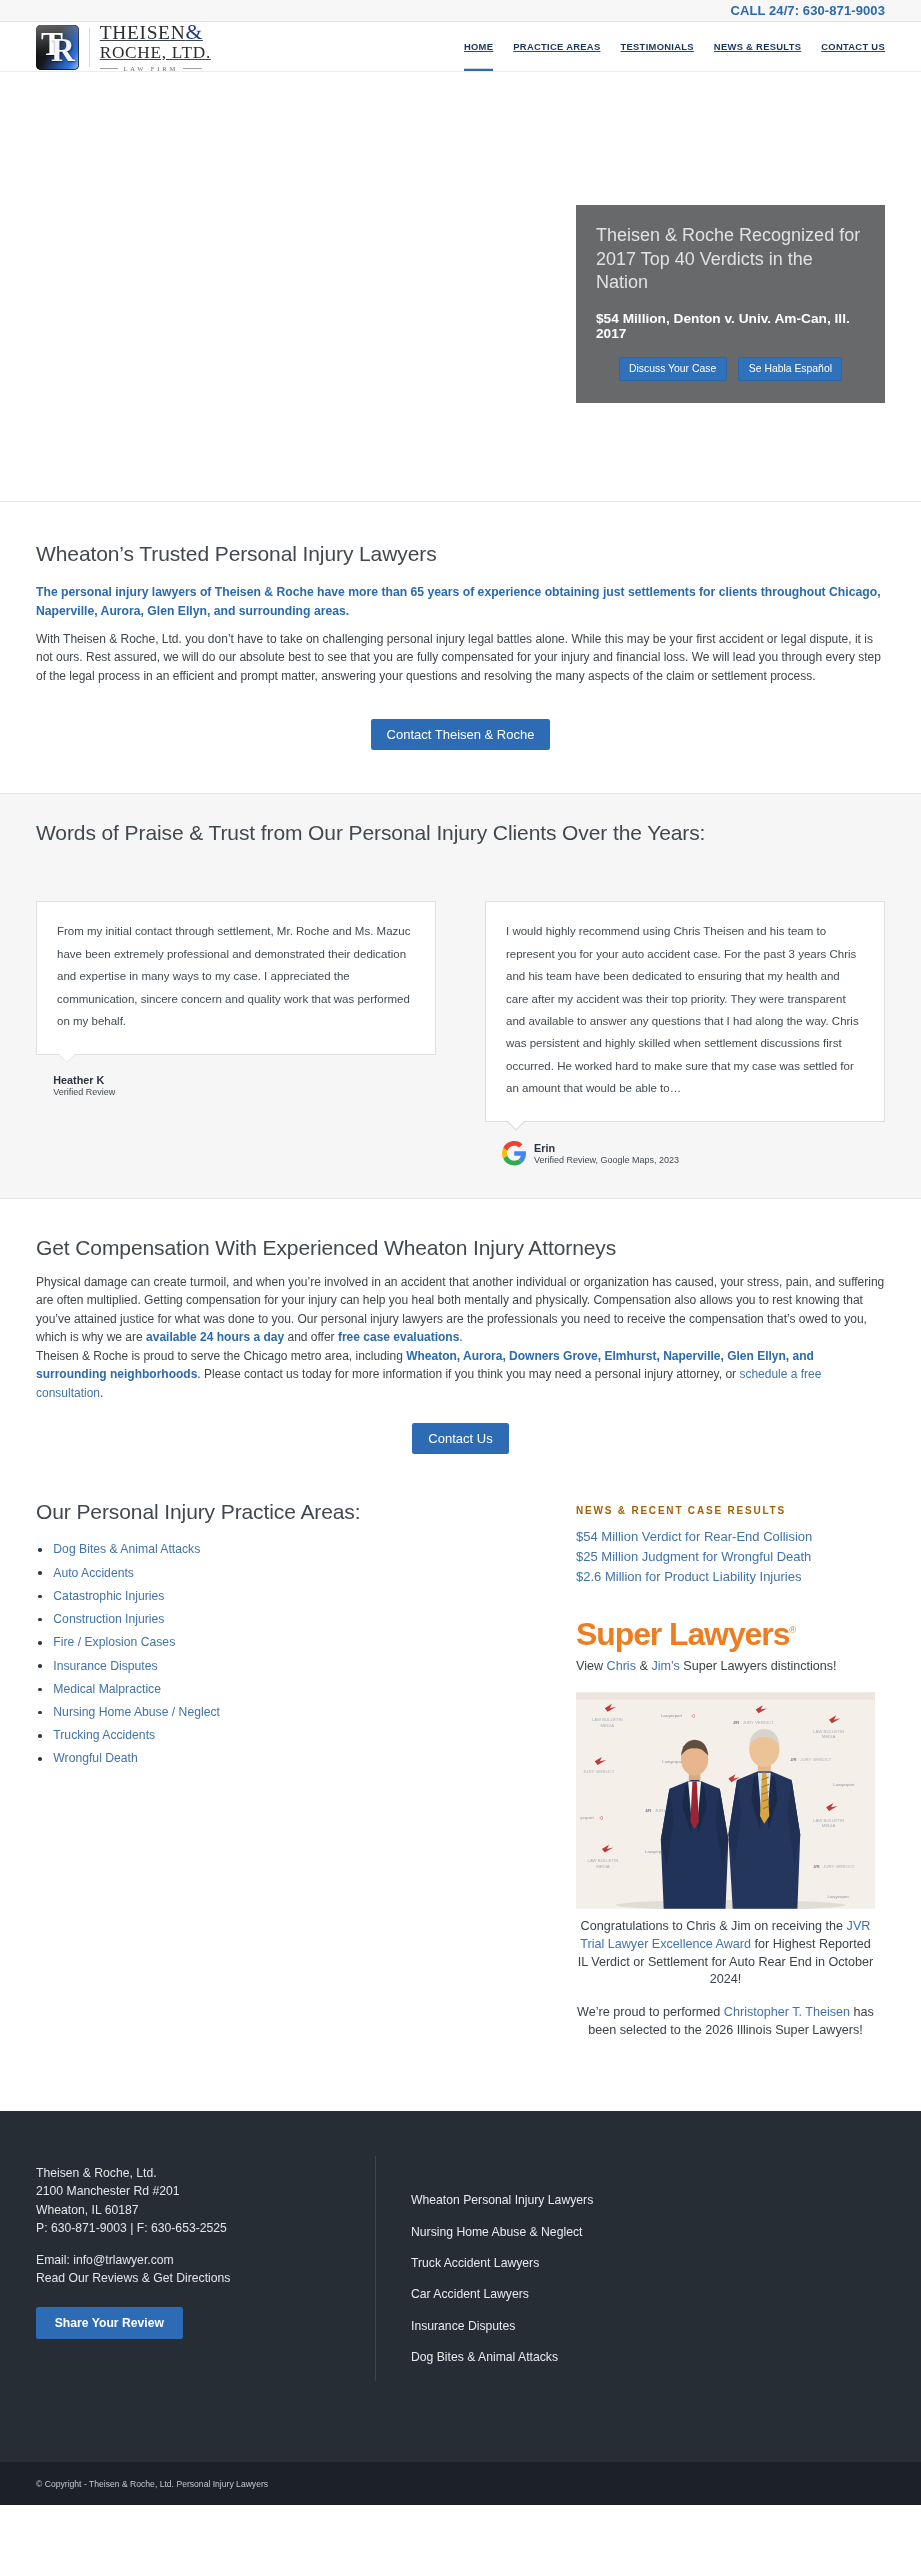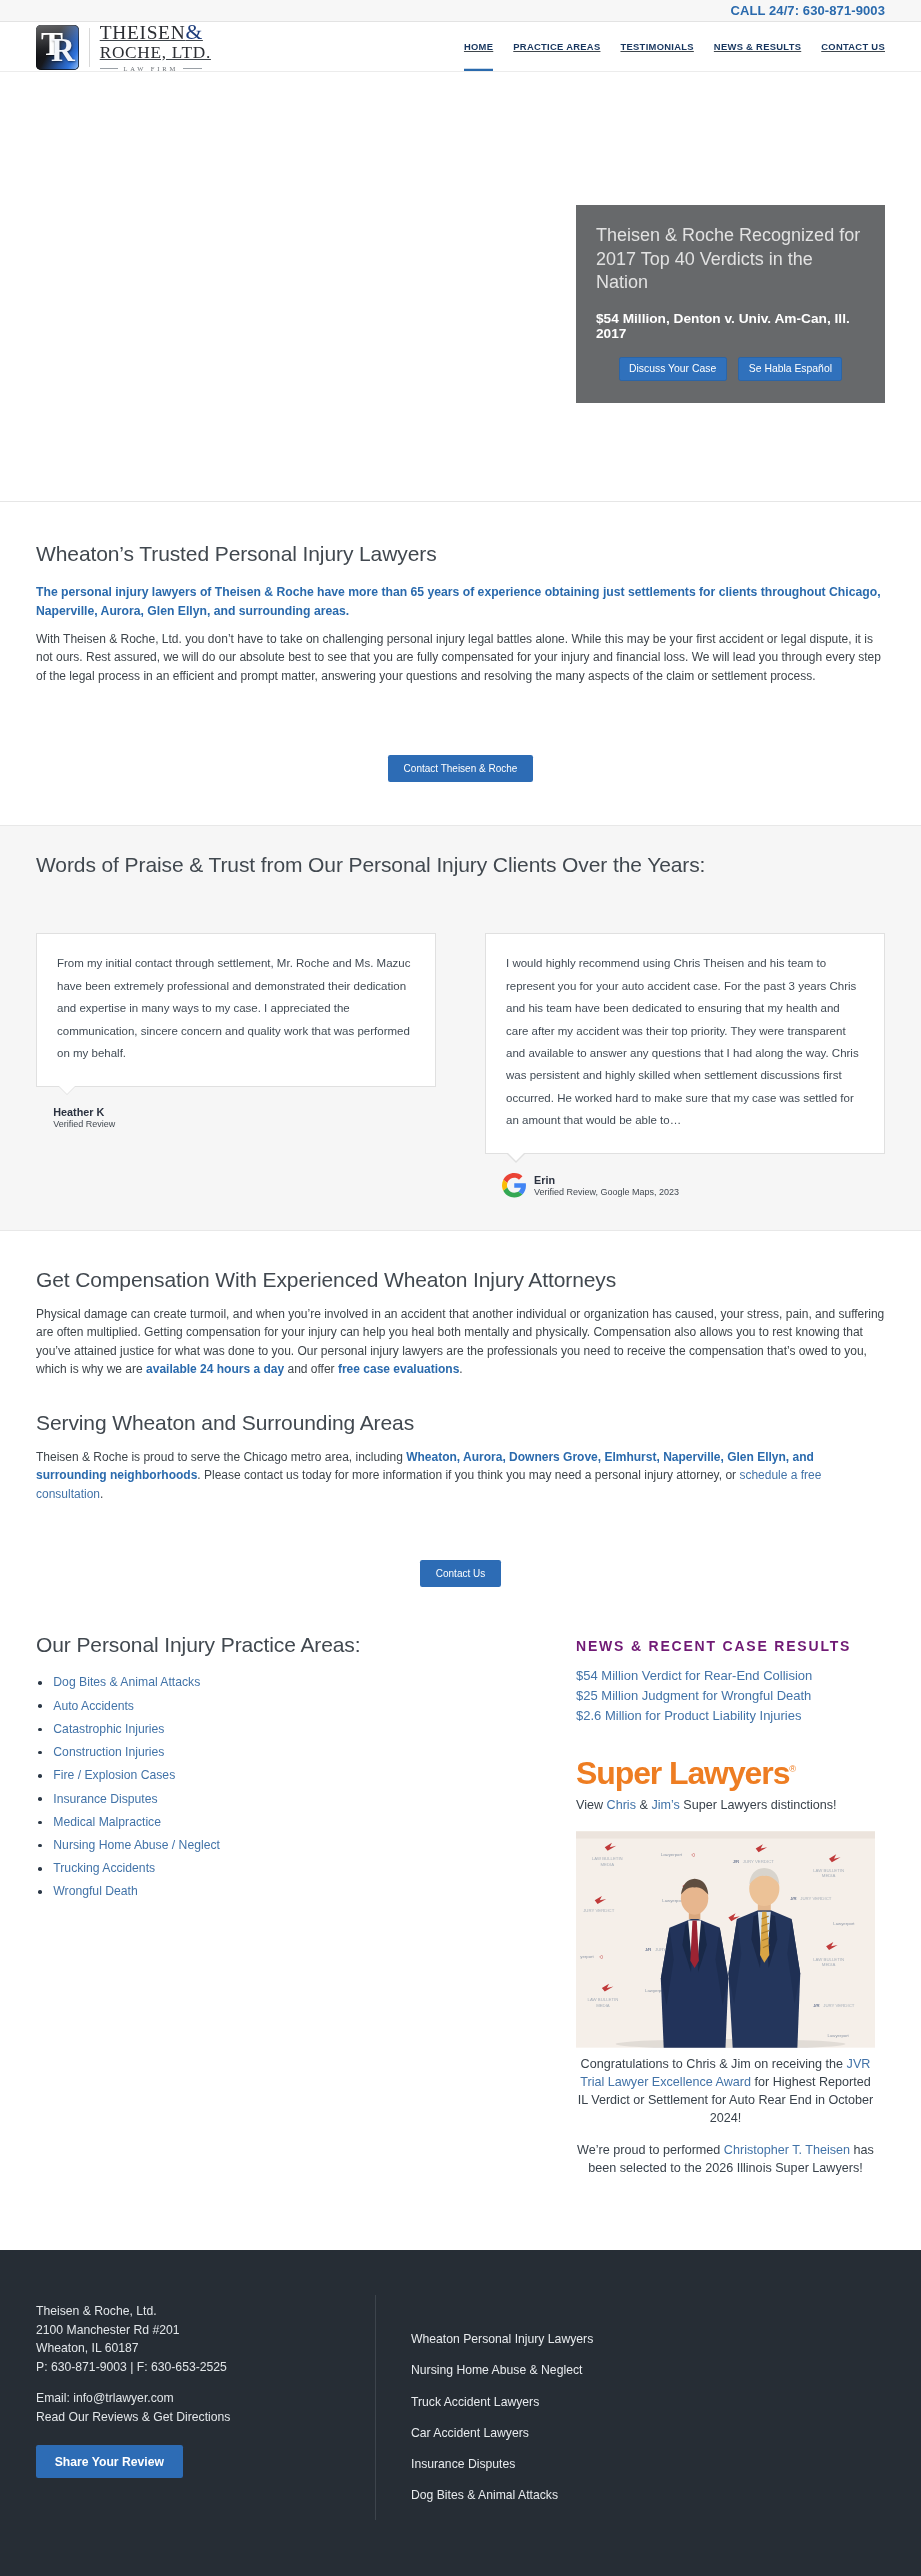--- a/index.html
+++ b/index.html
@@ -49,21 +49,21 @@
     padding:19.4px 20px 21.6px; }
   .hero-title { color:#e2e2e2; font-weight:normal; font-size:18px; line-height:1.3; }
   .hero-case { color:#fff; font-weight:bold; font-size:13.7px; margin-top:16px; }
   .hero-buttons { margin-top:16px; text-align:center; }
   .btn-small { display:inline-block; background:#3071bc; border:0.7px solid #2a65a8; border-radius:2.2px;
     color:#fff; font-size:10.4px; padding:5.8px 9.4px; margin:0 4.3px; }
 
   
   h1.sec, h2.sec { font-size:21px; font-weight:normal; color:#41484f; letter-spacing:-0.1px; }
   .btn-primary { display:inline-block; background:#2d6cb5; border-radius:2.2px; color:#fff;
-    font-size:10px; padding:8px 16px;margin-top:36px; }
+    font-size:13px; padding:8px 16px; }
   .body-p { font-size:12px; line-height:1.55; color:#3e454b; }
   .blue-b { color:#2a6aad; font-weight:bold; }
   .blue-link { color:#4273a8; }
 
   
   .intro { padding:40px 0 43px; }
   .intro .lead { margin-top:17.3px; font-size:12.2px; font-weight:bold; color:#2a6aad; line-height:1.5; }
   .intro .body-p { margin-top:10px; }
   .intro .cta-row { text-align:center; margin-top:33px; }
 
@@ -91,21 +91,21 @@
 
   
   .pa-row { display:flex; margin-top:46px; padding-bottom:72px; }
   .pa-left { flex:1; padding-right:36px; }
   .pa-list { list-style:none; margin-top:18.7px; }
   .pa-list li { position:relative; padding-left:17.3px; margin-bottom:8.6px; }
   .pa-list li::before { content:""; position:absolute; left:2.2px; top:5.8px; width:3.6px; height:3.6px;
     border-radius:50%; background:#2c3947; }
   .pa-list a { color:#4273a8; font-size:12.2px; line-height:1.2; }
   .sidebar { width:309px; flex:none; }
-  .sb-heading { font-size:14px; font-weight:bold; letter-spacing:1.8px; color:#701a75;
+  .sb-heading { font-size:10px; font-weight:bold; letter-spacing:1.8px; color:#a16207;
     line-height:1.4; margin-top:4.3px; }
   .sb-links { list-style:none; margin-top:11.5px; }
   .sb-links li { margin-bottom:5px; }
   .sb-links a { color:#4273a8; font-size:13px; }
   .sl-logo { margin-top:32px; color:#ee7d22; font-size:32px; font-weight:bold; letter-spacing:-1.1px; }
   .sl-logo sup { font-size:9.4px; font-weight:normal; letter-spacing:0; }
   .sb-tagline { margin-top:6px; font-size:12.6px; color:#39424b; }
   .photo-wrap { margin-top:18.7px; width:299px; }
   .photo-wrap svg { display:block; width:299px; height:217px; }
   .sb-caption { width:299px; text-align:center; margin-top:8.6px; font-size:12.6px; line-height:1.42;
@@ -235,21 +235,20 @@
       </div>
     </div>
   </div>
 </section>
 
 <section class="compensation container">
   <h2 class="sec">Get Compensation With Experienced Wheaton Injury Attorneys</h2>
   <p class="body-p">
     <span>Physical damage can create turmoil, and when you’re involved in an accident that another individual or organization has caused, your stress, pain, and suffering are often multiplied. Getting compensation for your injury can help you heal both mentally and physically. Compensation also allows you to rest knowing that you’ve attained justice for what was done to you. Our personal injury lawyers are the professionals you need to receive the compensation that’s owed to you, which is why we are </span><a class="blue-b">available 24 hours a day</a><span> and offer </span><a class="blue-b">free case evaluations</a><span>.</span>
   </p>
-  <h2 class="sec serving-h">Serving Wheaton and Surrounding Areas</h2>
   <p class="body-p">
     <span>Theisen &amp; Roche is proud to serve the Chicago metro area, including </span><span class="blue-b">Wheaton, Aurora, Downers Grove, Elmhurst, Naperville, Glen Ellyn, and surrounding neighborhoods</span><span>. Please contact us today for more information if you think you may need a personal injury attorney, or </span><a class="blue-link">schedule a free consultation</a><span>.</span>
   </p>
   <div class="cta-center">
     <a class="btn-primary">Contact Us</a>
   </div>
 </section>
 
 <section class="pa-row container">
   <div class="pa-left">

